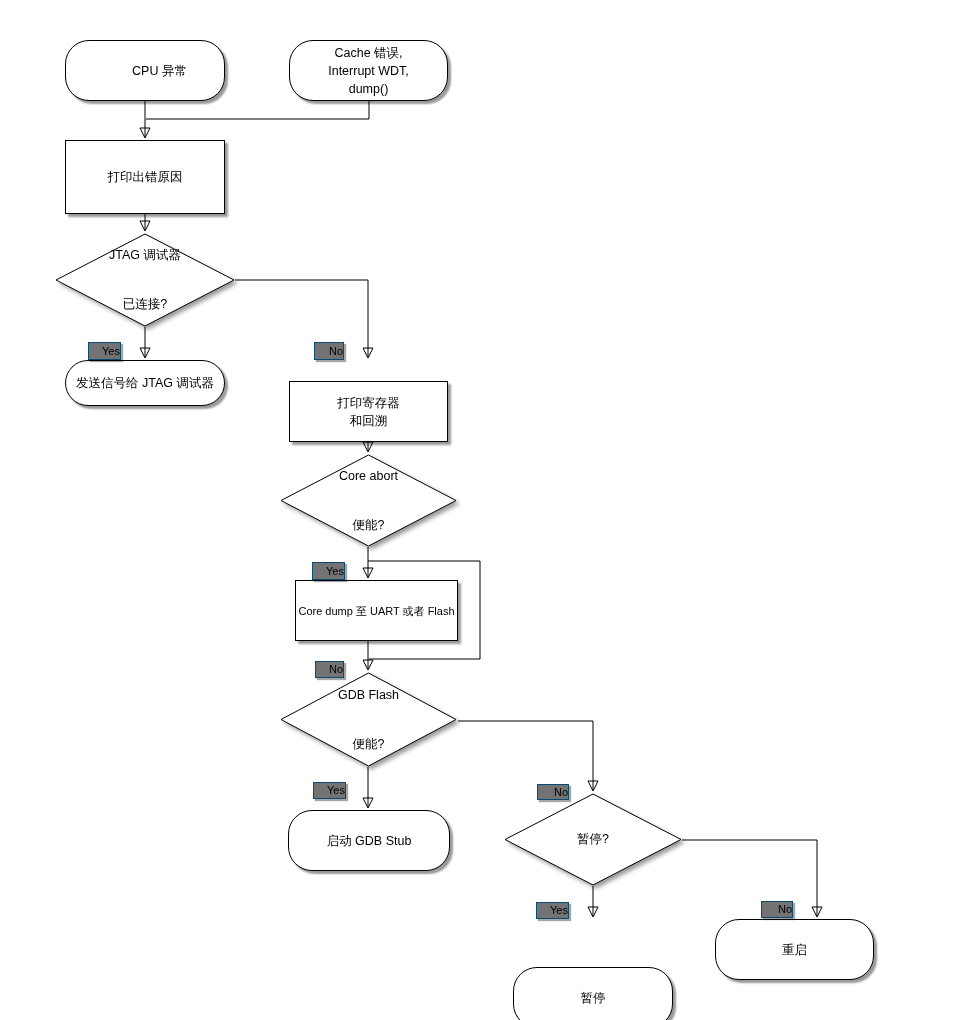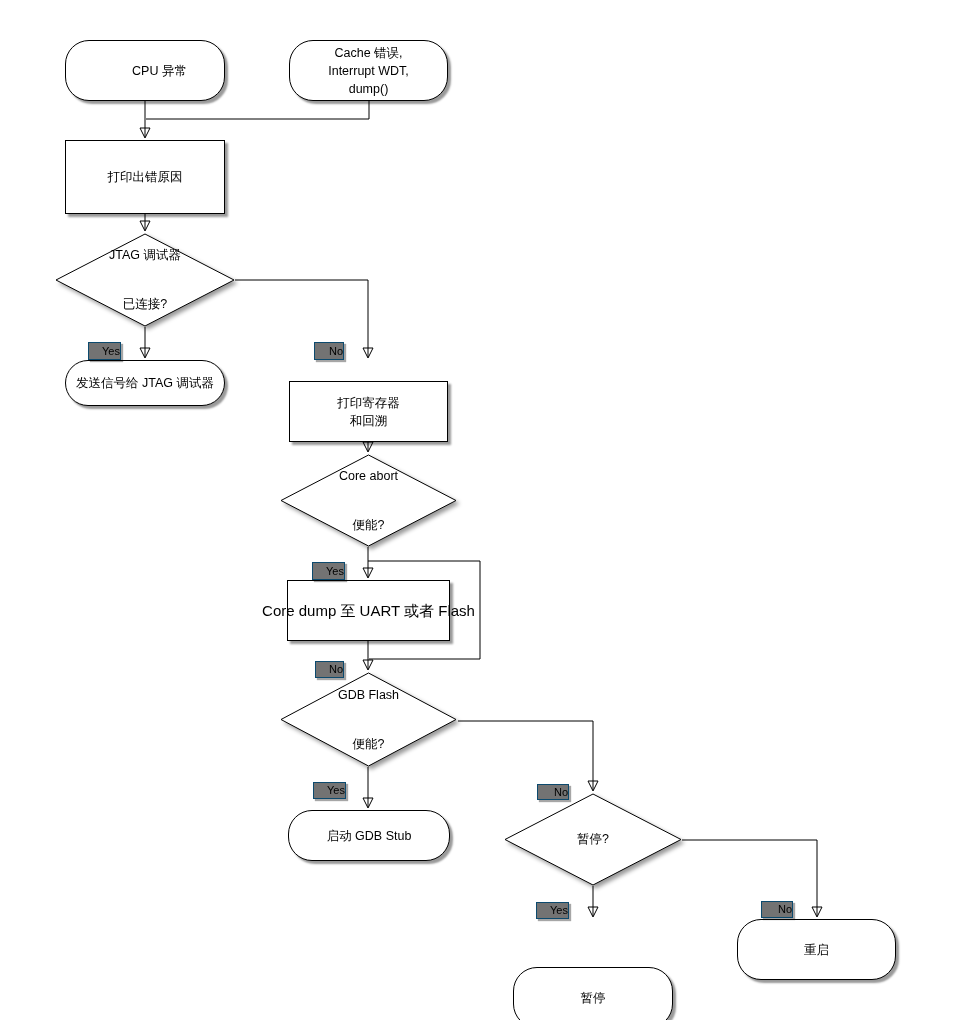--- a/index.html
+++ b/index.html
@@ -36,21 +36,21 @@
     display: flex;
     flex-direction: column;
     align-items: center;
     justify-content: center;
     text-align: center;
     font-size: 12.5px;
     line-height: 18px;
     z-index: 2;
   }
   .node.rounded { border-radius: 24px; }
-  .node.small-text { font-size: 15px; white-space: nowrap; }
+  .node.small-text { font-size: 11px; white-space: nowrap; margin-left: 8px; }
   .diamond-wrap {
     position: absolute;
     z-index: 2;
   }
   .diamond-wrap svg {
     position: absolute;
     left: 0; top: 0;
     overflow: visible;
     filter: drop-shadow(3px 3px 2px rgba(0,0,0,0.40));
   }
@@ -181,21 +181,21 @@
     <div class="diamond-text">
       <span>GDB Flash</span>
       <span>便能?</span>
     </div>
   </div>
 
   <div class="edge-label" style="left:313px; top:782px; width:33px; height:17px;">
     <span>Yes</span>
   </div>
 
-  <div class="node rounded" style="left:288px; top:810px; width:162px; height:51px;">
+  <div class="node rounded" style="left:288px; top:810px; width:162px; height:61px;">
     <span>启动 GDB Stub</span>
   </div>
 
   <div class="edge-label" style="left:537px; top:784px; width:32px; height:16px;">
     <span>No</span>
   </div>
 
   <div class="diamond-wrap" style="left:504px; top:793px; width:178px; height:93px;">
     <svg width="178" height="93" viewBox="0 0 178 93">
       <polygon points="89,1 177,46.5 89,92 1,46.5"></polygon>
@@ -210,17 +210,17 @@
   </div>
 
   <div class="node rounded" style="left:513px; top:919px; width:160px; height:61px;margin-top:48px;">
     <span>暂停</span>
   </div>
 
   <div class="edge-label" style="left:761px; top:901px; width:32px; height:17px;">
     <span>No</span>
   </div>
 
-  <div class="node rounded" style="left:737px; top:919px; width:159px; height:61px;">
+  <div class="node rounded" style="left:715px; top:919px; width:159px; height:61px;">
     <span>重启</span>
   </div>
 
 </div>
 
 </body></html>

